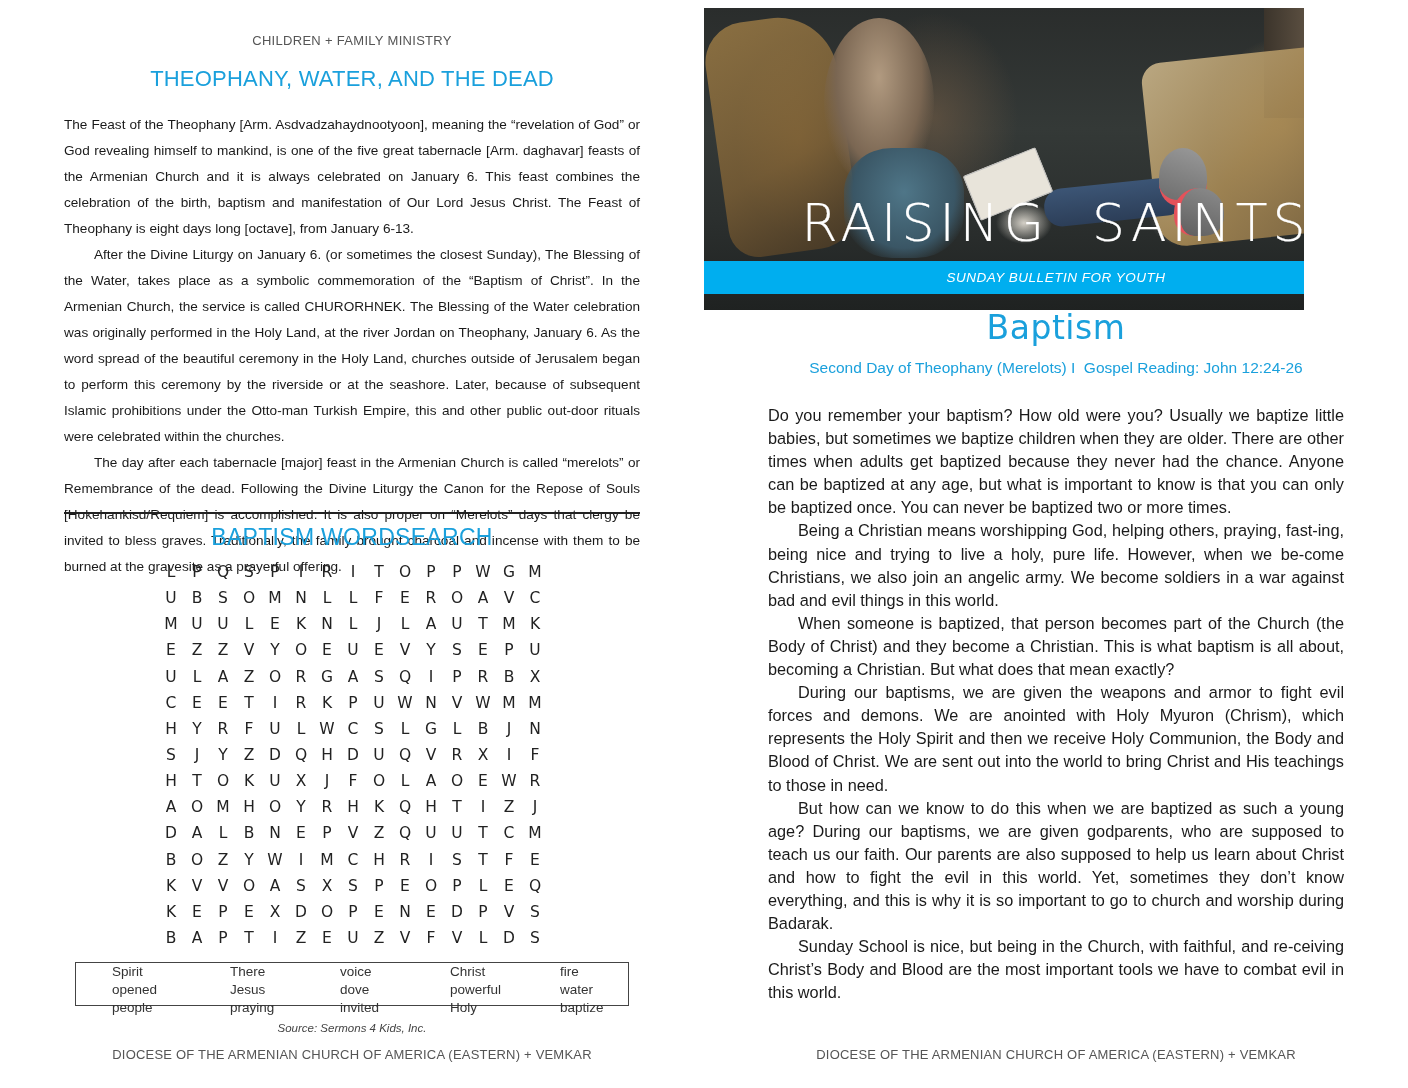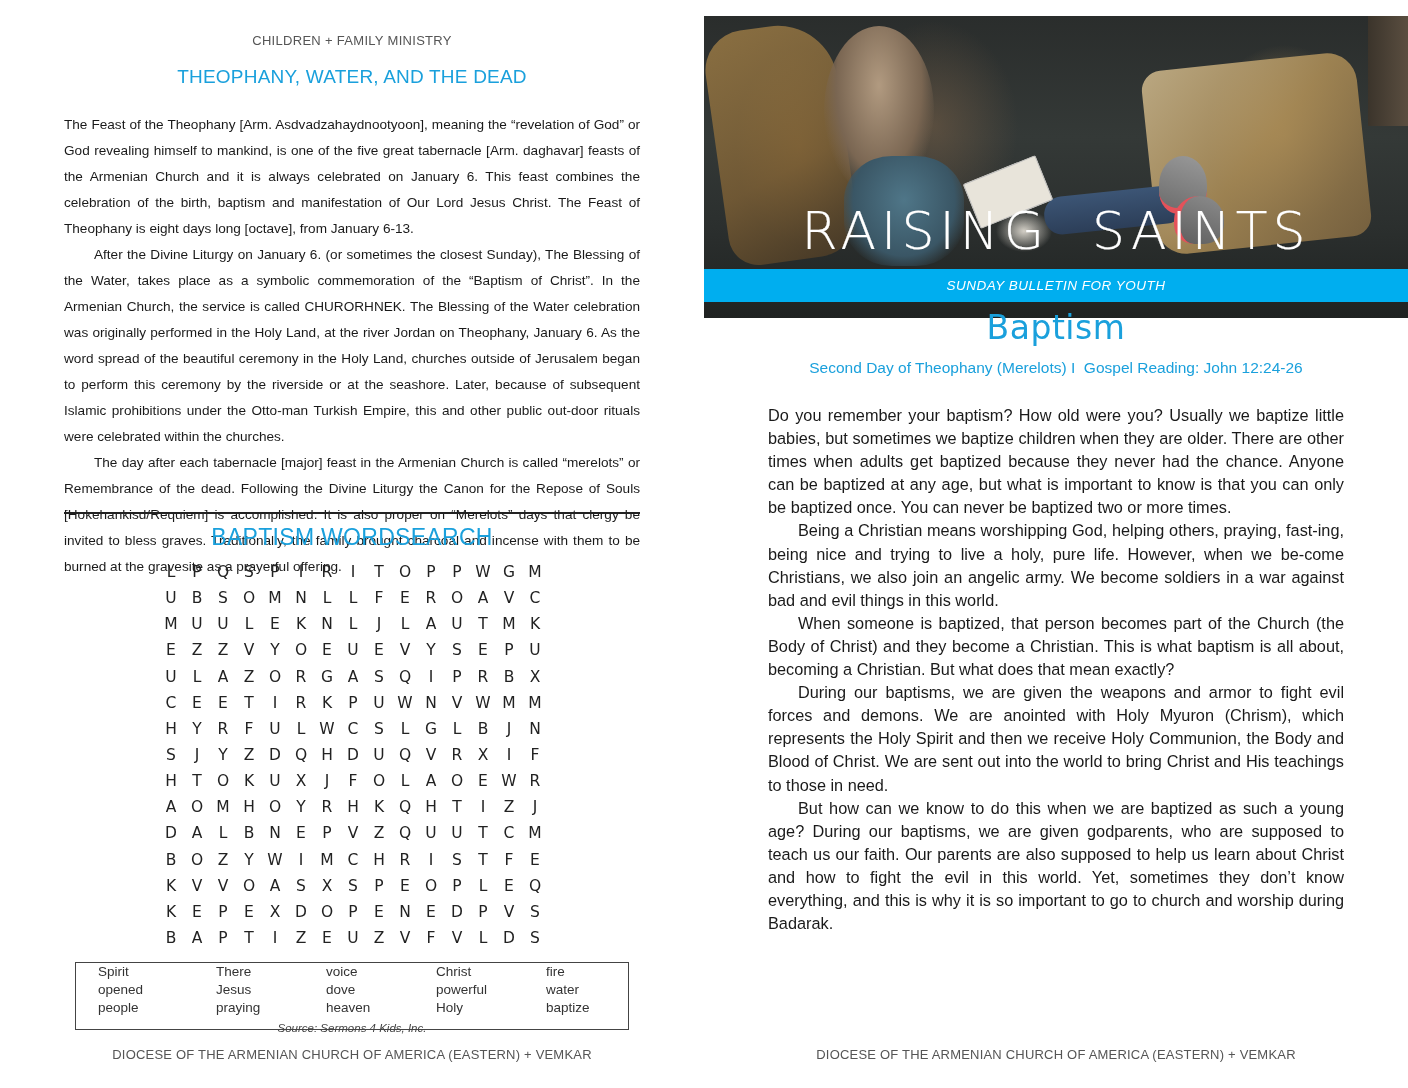--- a/index.html
+++ b/index.html
@@ -10,21 +10,21 @@
     .page-left { left: 0; width: 704px; }
     .page-right { left: 704px; width: 704px; }
 
     
     .kicker {
       position: absolute; top: 33px; left: 0; width: 704px; text-align: center;
       font-size: 13px; letter-spacing: 0.3px; color: #555;
     }
     .left-title {
       position: absolute; top: 66px; left: 0; width: 704px; text-align: center;
-      font-size: 19px; color: #1aa0dc; letter-spacing: 0.2px;
+      font-size: 22px; color: #1aa0dc; letter-spacing: 0.2px;
     }
     .left-body {
       position: absolute; top: 112px; left: 64px; width: 576px;
       font-size: 13.6px; line-height: 26px; text-align: justify; color: #1a1a1a;
     }
     .left-body p { text-indent: 0; }
     .left-body p + p { text-indent: 30px; }
     .divider {
       position: absolute; top: 512px; left: 64px; width: 576px; height: 2px; background: #222;
     }
@@ -32,42 +32,42 @@
       position: absolute; top: 524px; left: 0; width: 704px; text-align: center;
       font-size: 23px; color: #1aa0dc; letter-spacing: 0.3px;
     }
     .ws-grid {
       position: absolute; top: 559px; left: 158px; width: 390px;
       font-family: "DejaVu Sans", sans-serif; font-size: 15.5px; color: #222;
     }
     .ws-row { display: flex; height: 26.15px; align-items: center; }
     .ws-cell { width: 26.05px; text-align: center; }
     .ws-box {
-      position: absolute; top: 962px; left: 75px; width: 554px; height: 68px;
-      border: 1.5px solid #444; display: flex; padding-left: 22px;
+      position: absolute; top: 962px; left: 75px; width: 554px; height: 44px;
+      border: 1.5px solid #444; display: flex; padding-left: 36px;
       font-family: "Liberation Sans", sans-serif; font-size: 13.5px; color: #333;
     }
     .ws-col { display: flex; flex-direction: column; padding-top: 0px; line-height: 18px; }
     .ws-col:nth-child(1) { width: 118px; }
     .ws-col:nth-child(2) { width: 110px; }
     .ws-col:nth-child(3) { width: 110px; }
     .ws-col:nth-child(4) { width: 110px; }
     .ws-col:nth-child(5) { width: 60px; }
     .source {
       position: absolute; top: 1022px; left: 0; width: 704px; text-align: center;
       font-size: 11.5px; font-style: italic; color: #444;
     }
     .footer {
       position: absolute; top: 1047px; width: 704px; left: 0; text-align: center;
       font-size: 13px; color: #555; letter-spacing: 0.2px;
     }
 
     
     .hero {
-      position: absolute; top: 16px; left: 0; width: 704px; height: 302px; overflow: hidden;
+      position: absolute; top: 8px; left: 0; width: 600px; height: 302px; overflow: hidden;
       background:
         radial-gradient(ellipse 120px 150px at 230px 110px, rgba(120,95,70,0.55), transparent 70%),
         radial-gradient(ellipse 90px 140px at 95px 130px, rgba(150,115,60,0.75), transparent 70%),
         radial-gradient(ellipse 110px 130px at 580px 120px, rgba(170,140,90,0.85), transparent 70%),
         radial-gradient(ellipse 40px 30px at 320px 215px, rgba(230,225,215,0.9), transparent 70%),
         radial-gradient(ellipse 50px 40px at 480px 210px, rgba(150,150,150,0.85), transparent 70%),
         radial-gradient(ellipse 80px 60px at 200px 190px, rgba(80,110,130,0.8), transparent 70%),
         linear-gradient(180deg, #2a2d2c 0%, #343937 40%, #2b2f2e 70%, #1f2221 100%);
     }
     .hero-pillow-left {
@@ -423,21 +423,21 @@
         <span>people</span>
       </div>
       <div class="ws-col">
         <span>There</span>
         <span>Jesus</span>
         <span>praying</span>
       </div>
       <div class="ws-col">
         <span>voice</span>
         <span>dove</span>
-        <span>heaven</span>
+        <span>invited</span>
       </div>
       <div class="ws-col">
         <span>Christ</span>
         <span>powerful</span>
         <span>Holy</span>
       </div>
       <div class="ws-col">
         <span>fire</span>
         <span>water</span>
         <span>baptize</span>
@@ -467,16 +467,17 @@
 
   <h1 class="right-title" style="font-weight:normal;">Baptism</h1>
   <div class="right-subtitle" style="white-space:pre;">Second Day of Theophany (Merelots) I  Gospel Reading: John 12:24-26</div>
 
   <div class="right-body">
     <p>Do you remember your baptism? How old were you? Usually we baptize little babies, but sometimes we baptize children when they are older. There are other times when adults get baptized because they never had the chance. Anyone can be baptized at any age, but what is important to know is that you can only be baptized once. You can never be baptized two or more times.</p>
     <p>Being a Christian means worshipping God, helping others, praying, fast-ing, being nice and trying to live a holy, pure life. However, when we be-come Christians, we also join an angelic army. We become soldiers in a war against bad and evil things in this world.</p>
     <p>When someone is baptized, that person becomes part of the Church (the Body of Christ) and they become a Christian. This is what baptism is all about, becoming a Christian. But what does that mean exactly?</p>
     <p>During our baptisms, we are given the weapons and armor to fight evil forces and demons. We are anointed with Holy Myuron (Chrism), which represents the Holy Spirit and then we receive Holy Communion, the Body and Blood of Christ. We are sent out into the world to bring Christ and His teachings to those in need.</p>
     <p>But how can we know to do this when we are baptized as such a young age? During our baptisms, we are given godparents, who are supposed to teach us our faith. Our parents are also supposed to help us learn about Christ and how to fight the evil in this world. Yet, sometimes they don’t know everything, and this is why it is so important to go to church and worship during Badarak.</p>
+    <p>Sunday School is nice, but being in the Church, with faithful, and re-ceiving Christ’s Body and Blood are the most important tools we have to combat evil in this world.</p>
   </div>
 
   <div class="footer">DIOCESE OF THE ARMENIAN CHURCH OF AMERICA (EASTERN) + VEMKAR</div>
 </section>
 
 </body></html>

